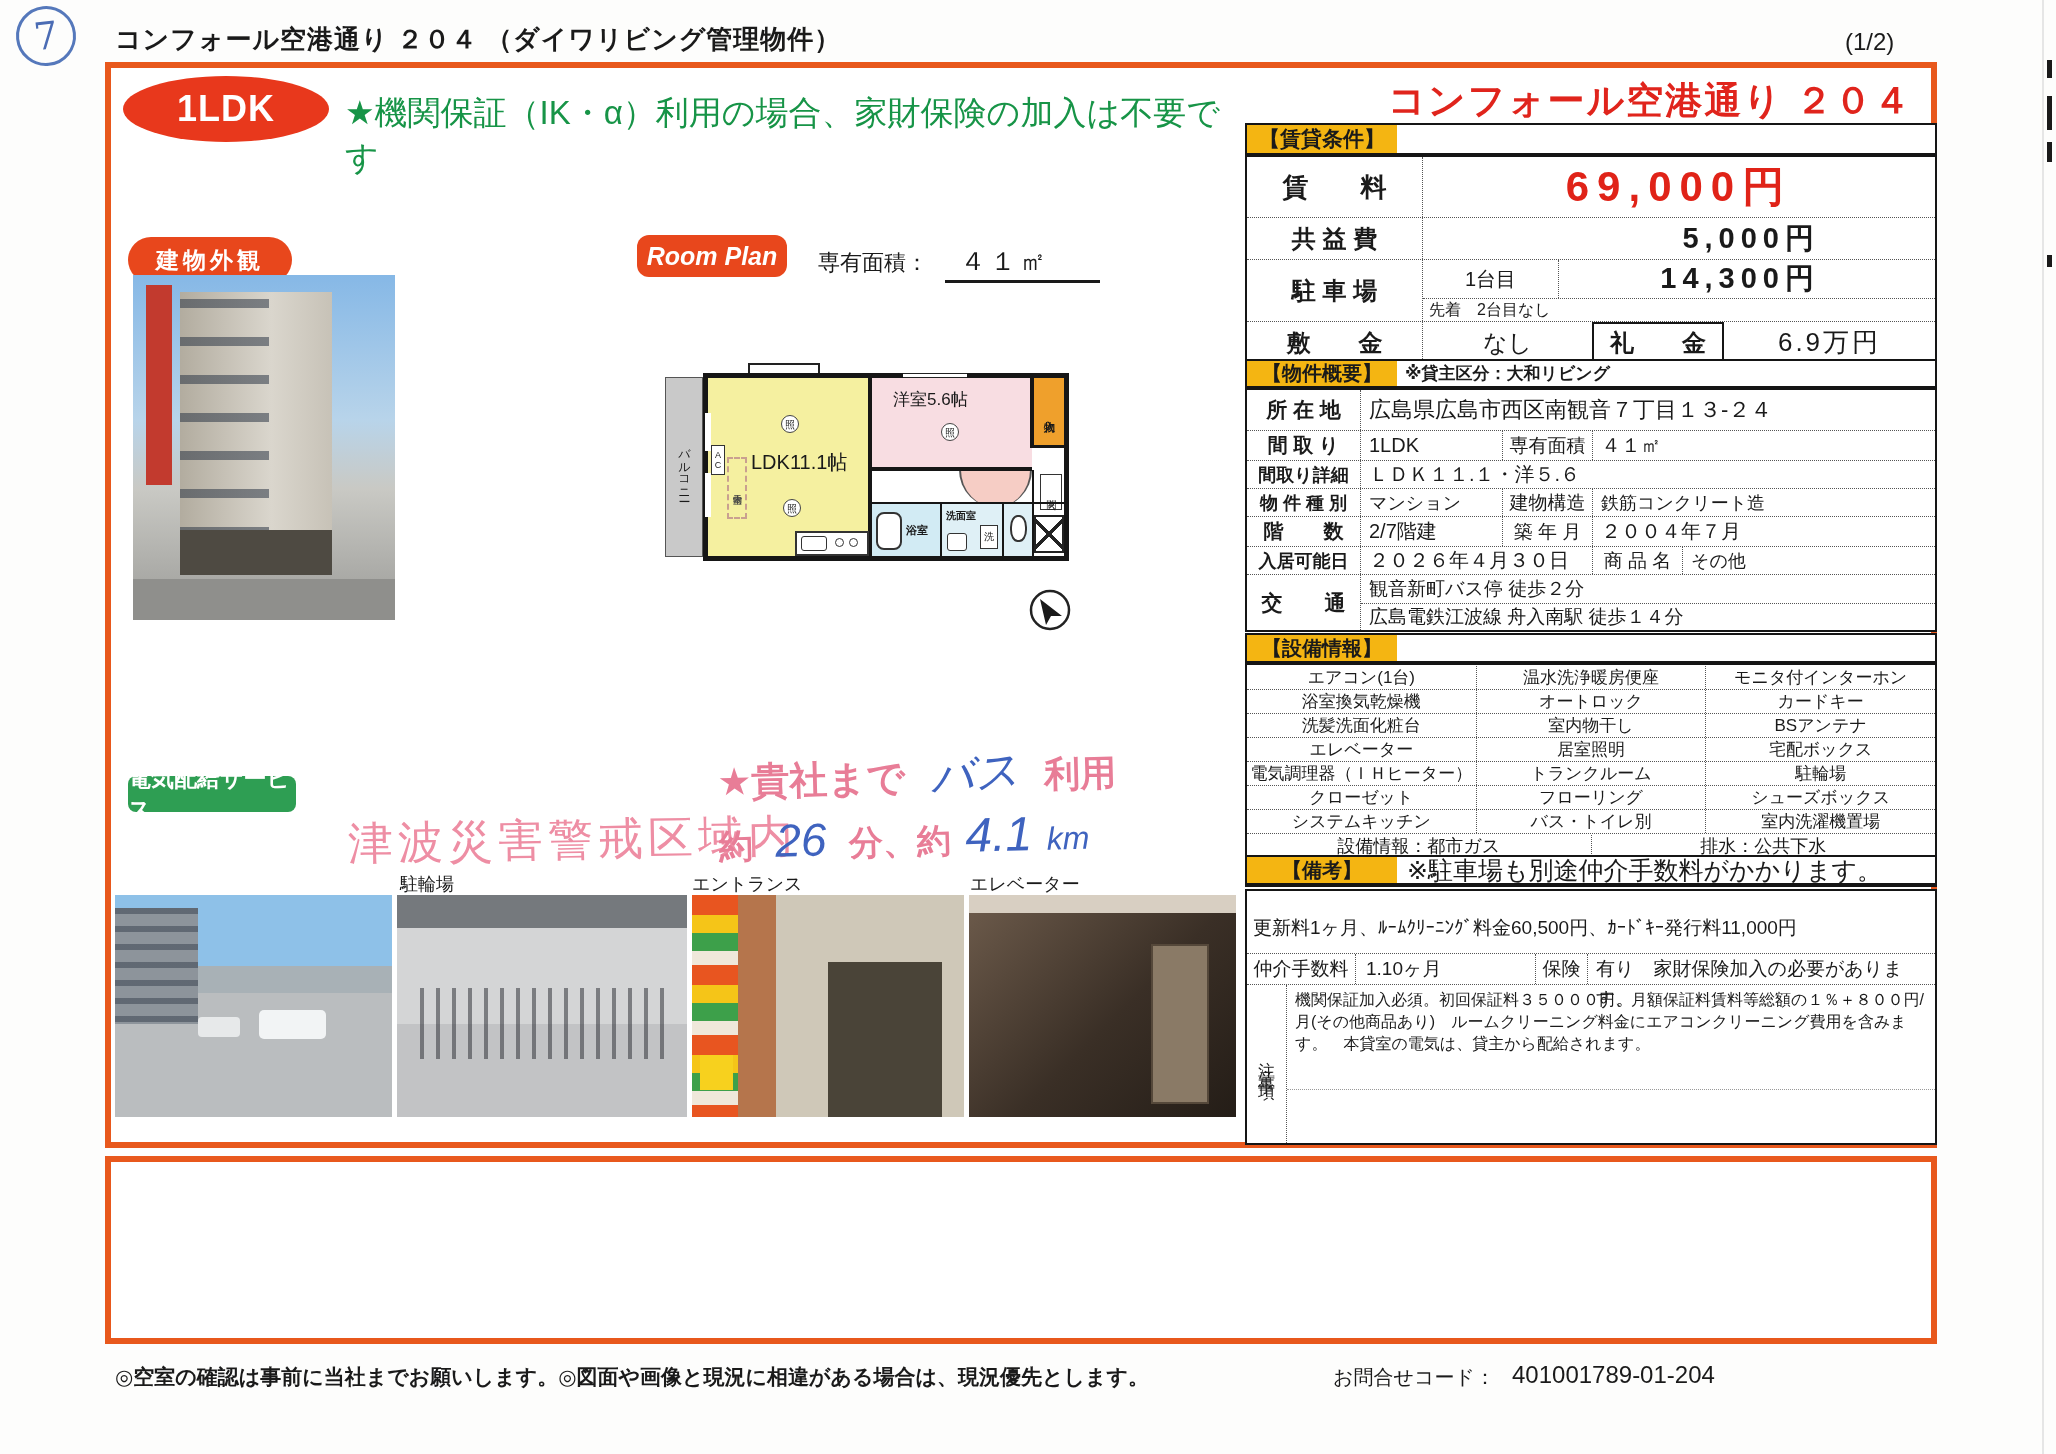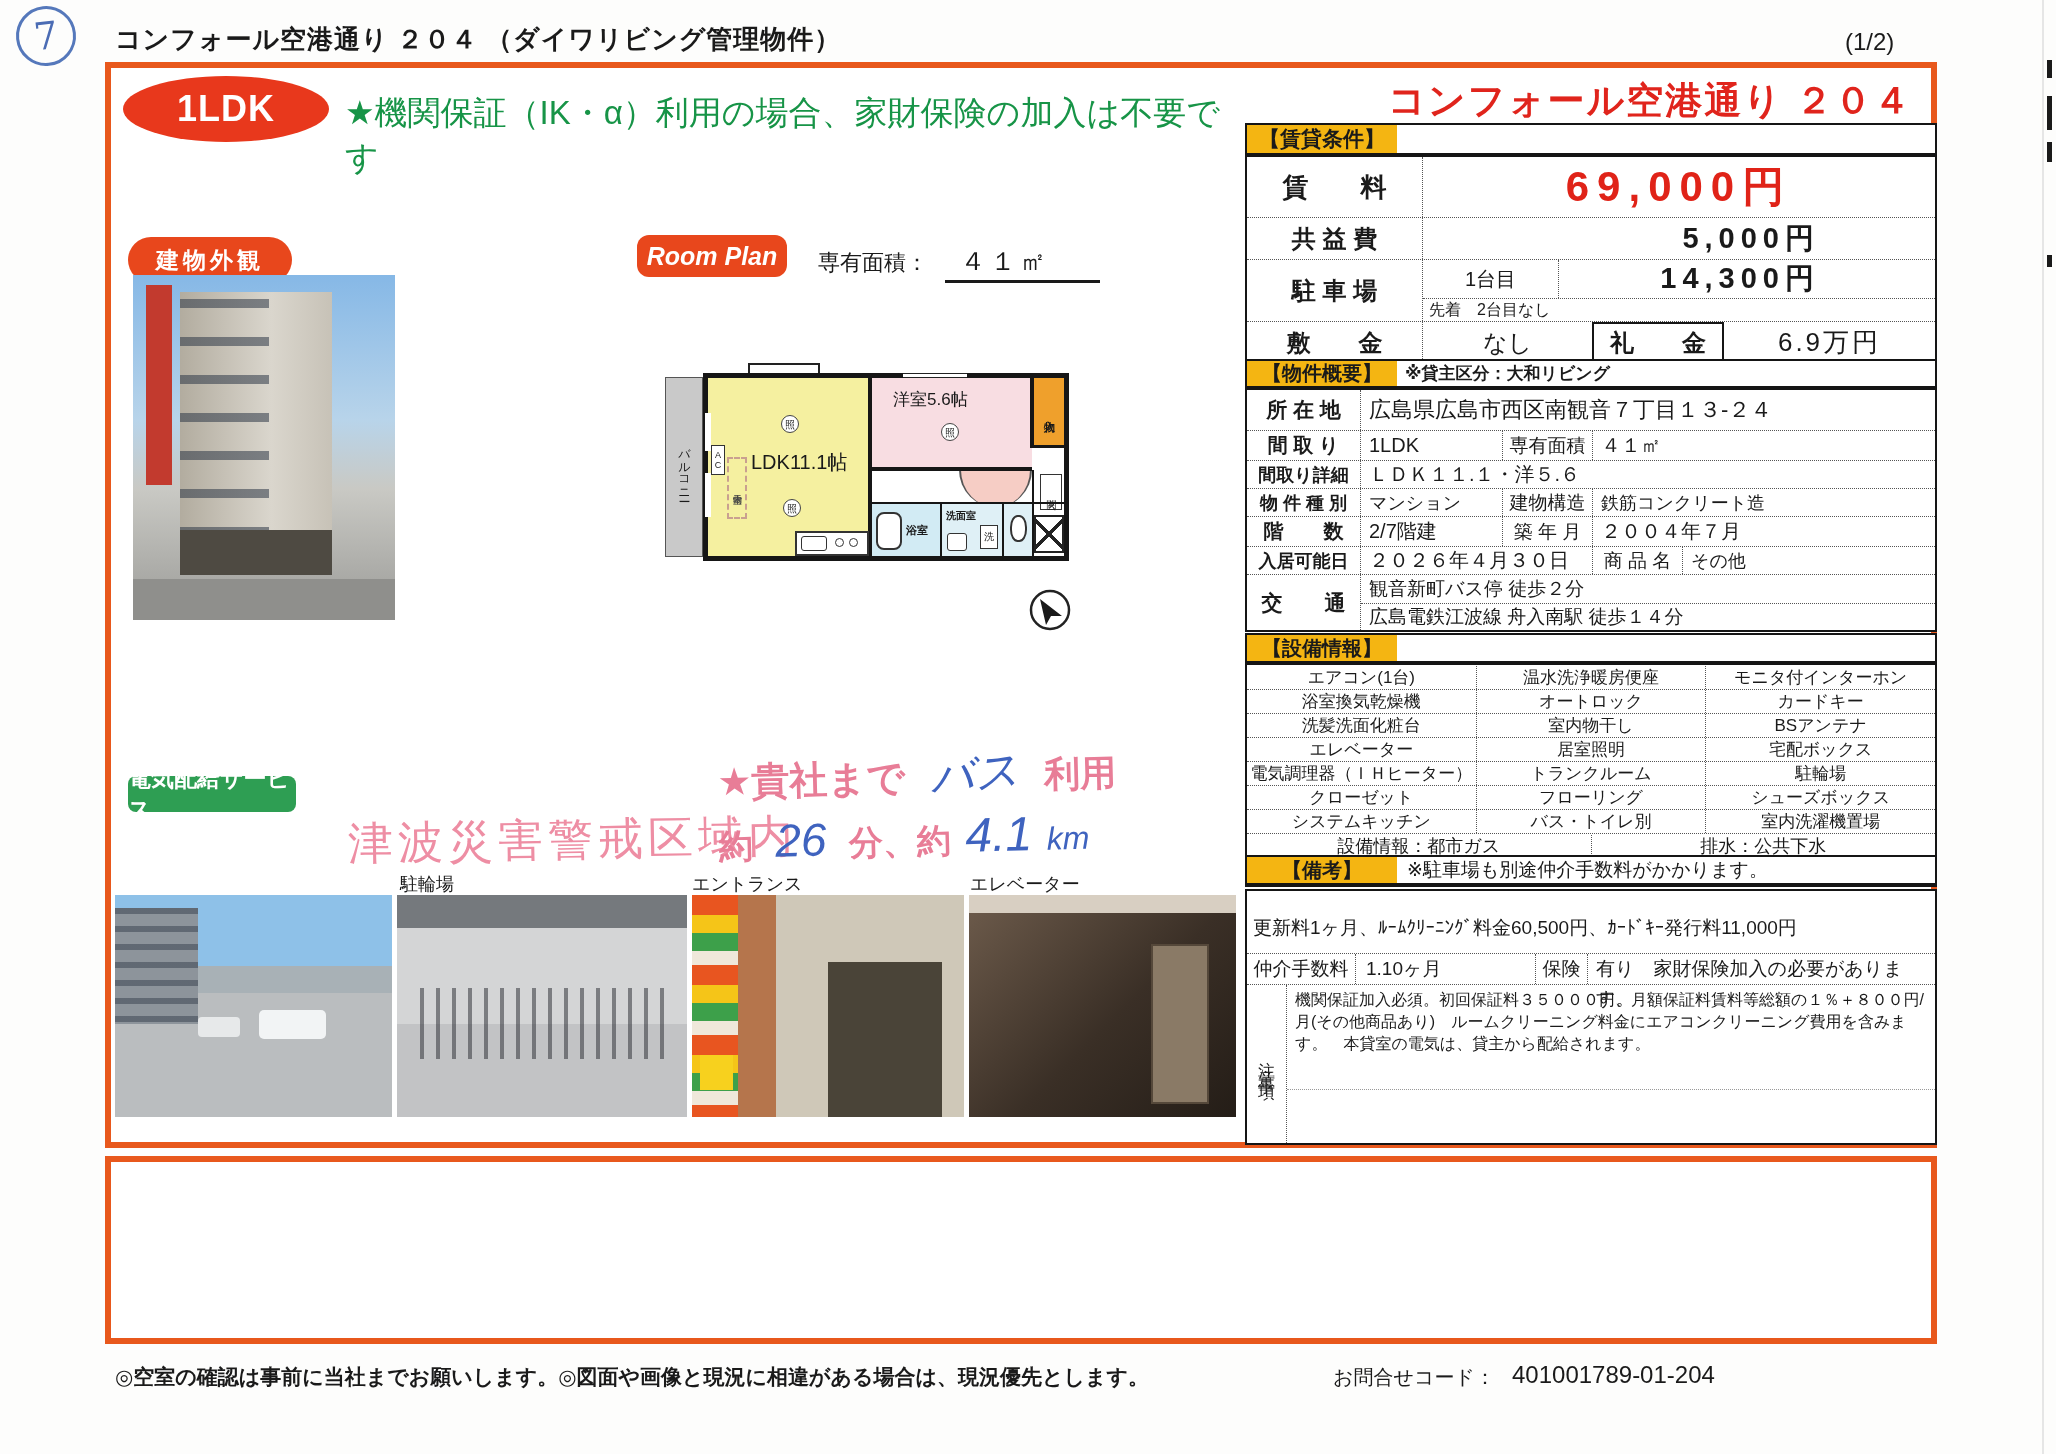--- a/index.html
+++ b/index.html
@@ -308,21 +308,21 @@
     </div>
     <div class="row" style="height:26px;">
       <div class="eqcell" style="font-size:18px;">設備情報：都市ガス</div>
       <div class="eqcell dv" style="font-size:18px;">排水：公共下水</div>
     </div>
   </div>
 
   <div class="sect" style="top:855px;border-bottom:none;">
     <div class="shead" style="height:30px;border-bottom:4px solid #151515;">
       <div class="ycell" style="width:150px;font-size:20px;">【備考】</div>
-      <div class="flex b" style="padding-left:10px;font-size:19px;">※駐車場も別途仲介手数料がかかります。</div>
+      <div class="flex b" style="padding-left:10px;font-size:25px;">※駐車場も別途仲介手数料がかかります。</div>
     </div>
   </div>
   <div class="sect" style="top:889px;height:256px;">
     <div style="padding:24px 6px 0 6px;height:62px;font-size:19px;">更新料1ヶ月、ﾙｰﾑｸﾘｰﾆﾝｸﾞ料金60,500円、ｶｰﾄﾞｷｰ発行料11,000円</div>
     <div class="row" style="height:32px;border-top:1px dotted #555;border-bottom:1px dotted #555;">
       <div style="width:108px;text-align:center;font-size:19px;">仲介手数料</div>
       <div class="dv" style="width:180px;height:100%;line-height:30px;padding-left:10px;font-size:19px;">1.10ヶ月</div>
       <div class="dv b" style="width:52px;height:100%;line-height:30px;text-align:center;font-size:19px;">保険</div>
       <div class="dv" style="flex:1;height:100%;line-height:30px;padding-left:8px;font-size:19px;">有り　家財保険加入の必要があります。</div>
     </div>

